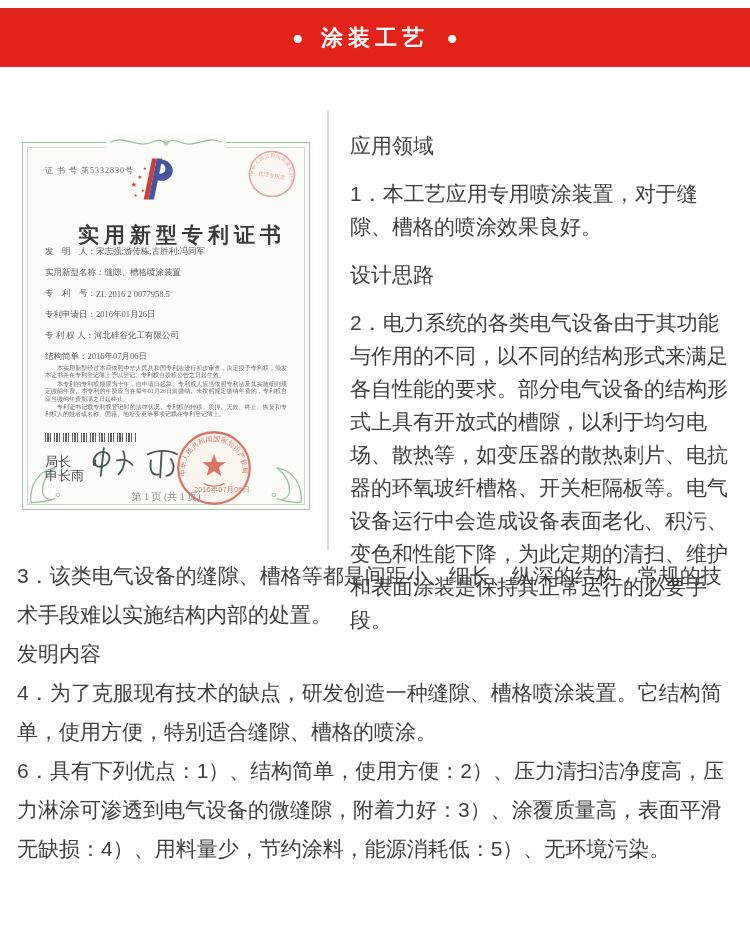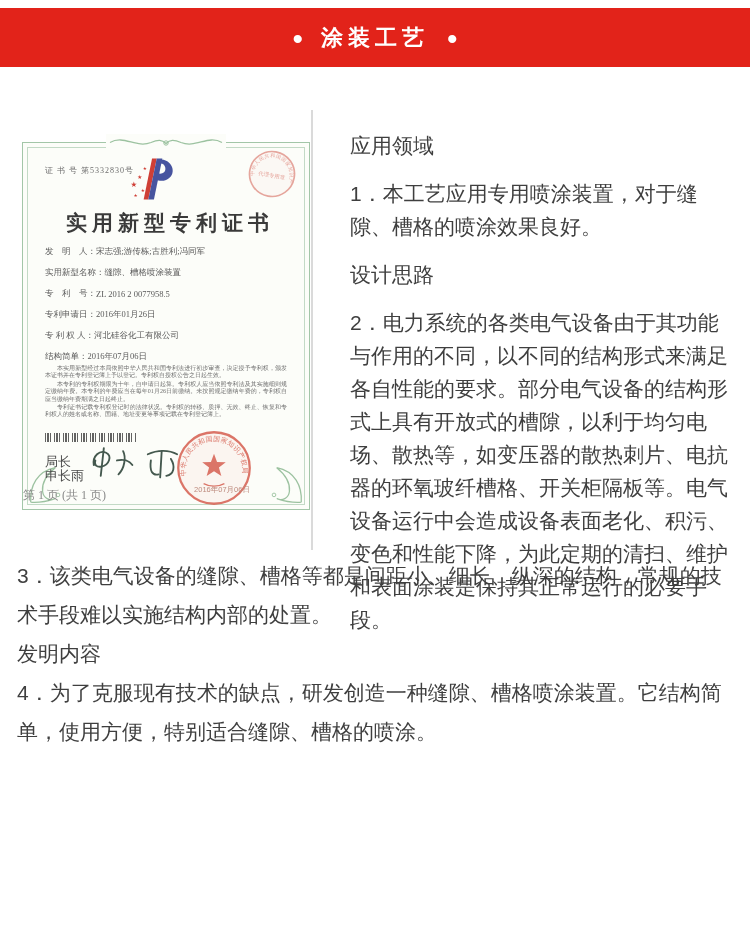--- a/index.html
+++ b/index.html
@@ -5,54 +5,54 @@
   html,body{margin:0;padding:0;}
   body{width:750px;height:930px;background:#ffffff;position:relative;overflow:hidden;
        font-family:"Liberation Sans","DejaVu Sans",sans-serif;color:#3d3d3d;}
   
   .banner{position:absolute;left:0;top:8px;width:750px;height:59px;background:#e2231a;
           display:flex;align-items:center;justify-content:center;color:#fff;}
   .banner-title{font-size:22px;font-weight:bold;letter-spacing:5px;margin:0 18px;}
   .banner-bullet{font-size:30px;line-height:1;position:relative;top:1px;}
   
   .photo{position:absolute;left:0;top:110px;width:311px;height:440px;background:#ffffff;
-         border-right:2px solid #dadada;}
+         border-right:2px solid #dadada;padding-left:16px;}
   .cert{position:absolute;left:22px;top:32px;width:286px;height:366px;background:#fcfdf9;
         border:1px solid #a3c6a8;}
   .cert::before{content:"";position:absolute;inset:4px;border:1px solid #c3dac6;pointer-events:none;}
   .flourish-top{position:absolute;left:50%;top:-9px;transform:translateX(-50%);width:120px;height:17px;
                 background:#fcfdf9;display:block;}
   .corner{position:absolute;width:40px;height:40px;}
   .corner.bl{left:5px;bottom:5px;}
   .corner.br{right:5px;bottom:5px;transform:scaleX(-1);}
   .cert-no{position:absolute;left:22px;top:22px;font-family:"Liberation Serif","DejaVu Serif",serif;
            font-size:8px;color:#6d6d6d;letter-spacing:1px;}
   .logo{position:absolute;left:102px;top:12px;width:56px;height:48px;}
   .small-seal{position:absolute;right:12px;top:6px;width:50px;height:50px;transform:rotate(10deg);opacity:.85;}
-  .cert-title{position:absolute;left:0;top:62px;width:100%;text-align:center;margin:4px;
+  .cert-title{position:absolute;left:0;top:62px;width:100%;text-align:center;margin:16px;
               font-family:"Liberation Serif","DejaVu Serif",serif;font-size:21px;font-weight:bold;
               letter-spacing:5px;color:#3a3a3a;}
   .cert-fields{position:absolute;left:22px;top:98px;right:16px;}
   .f-row{height:21px;display:flex;align-items:center;
          font-family:"Liberation Serif","DejaVu Serif",serif;font-size:8.5px;color:#5a5a5a;}
   .f-label{white-space:pre;}
   .cert-body{position:absolute;left:22px;top:222px;width:242px;
              font-family:"Liberation Serif","DejaVu Serif",serif;font-size:6px;line-height:7.4px;
              color:#6f6f6f;text-align:justify;}
   .cert-body p{margin:0 0 1px 0;text-indent:2em;}
   .barcode{position:absolute;left:22px;top:290px;width:92px;height:9px;opacity:.8;
            background:repeating-linear-gradient(90deg,#3c3c3c 0 1px,transparent 1px 2px,
                       #3c3c3c 2px 4px,transparent 4px 5px,#3c3c3c 5px 6px,transparent 6px 9px);}
   .signer{position:absolute;left:22px;top:312px;font-size:13px;color:#4a4a4a;line-height:14px;}
   .signature{position:absolute;left:60px;top:296px;width:108px;height:46px;}
   .big-seal{position:absolute;left:152px;top:286px;width:78px;height:78px;opacity:.92;}
   .seal-date{position:absolute;left:156px;top:342px;width:86px;text-align:center;
              font-size:7.5px;color:#bd8a7d;}
-  .page-label{position:absolute;left:0;bottom:5px;width:100%;text-align:left;
-              font-family:"Liberation Serif","DejaVu Serif",serif;font-size:12px;color:#8a8a8a;}
+  .page-label{position:absolute;left:0;bottom:5px;width:100%;text-align:center;
+              font-family:"Liberation Serif","DejaVu Serif",serif;font-size:10px;color:#8a8a8a;}
   
   .right-col{position:absolute;left:335px;top:114px;width:408px;font-size:21px;line-height:33px;
              color:#3f3f3f;}
   .right-col .para{margin:15px;}
   
   .bottom{position:absolute;left:17px;top:556px;width:724px;font-size:21px;line-height:39px;
           color:#3f3f3f;}
   .bottom .para{margin:0;}
   .seal-stroke{stroke:#d96a5c;fill:none;}
 </style>
@@ -184,13 +184,14 @@
   <p class="para">应用领域</p>
   <p class="para">1．本工艺应用专用喷涂装置，对于缝隙、槽格的喷涂效果良好。</p>
   <p class="para">设计思路</p>
   <p class="para">2．电力系统的各类电气设备由于其功能与作用的不同，以不同的结构形式来满足各自性能的要求。部分电气设备的结构形式上具有开放式的槽隙，以利于均匀电场、散热等，如变压器的散热刺片、电抗器的环氧玻纤槽格、开关柜隔板等。电气设备运行中会造成设备表面老化、积污、变色和性能下降，为此定期的清扫、维护和表面涂装是保持其正常运行的必要手段。</p>
 </div>
 
 <div class="bottom">
   <p class="para">3．该类电气设备的缝隙、槽格等都是间距小、细长、纵深的结构，常规的技术手段难以实施结构内部的处置。</p>
   <p class="para">发明内容</p>
   <p class="para">4．为了克服现有技术的缺点，研发创造一种缝隙、槽格喷涂装置。它结构简单，使用方便，特别适合缝隙、槽格的喷涂。</p>
+  <p class="para">6．具有下列优点：1）、结构简单，使用方便：2）、压力清扫洁净度高，压力淋涂可渗透到电气设备的微缝隙，附着力好：3）、涂覆质量高，表面平滑无缺损：4）、用料量少，节约涂料，能源消耗低：5）、无环境污染。</p>
 </div>
 
 </body></html>

